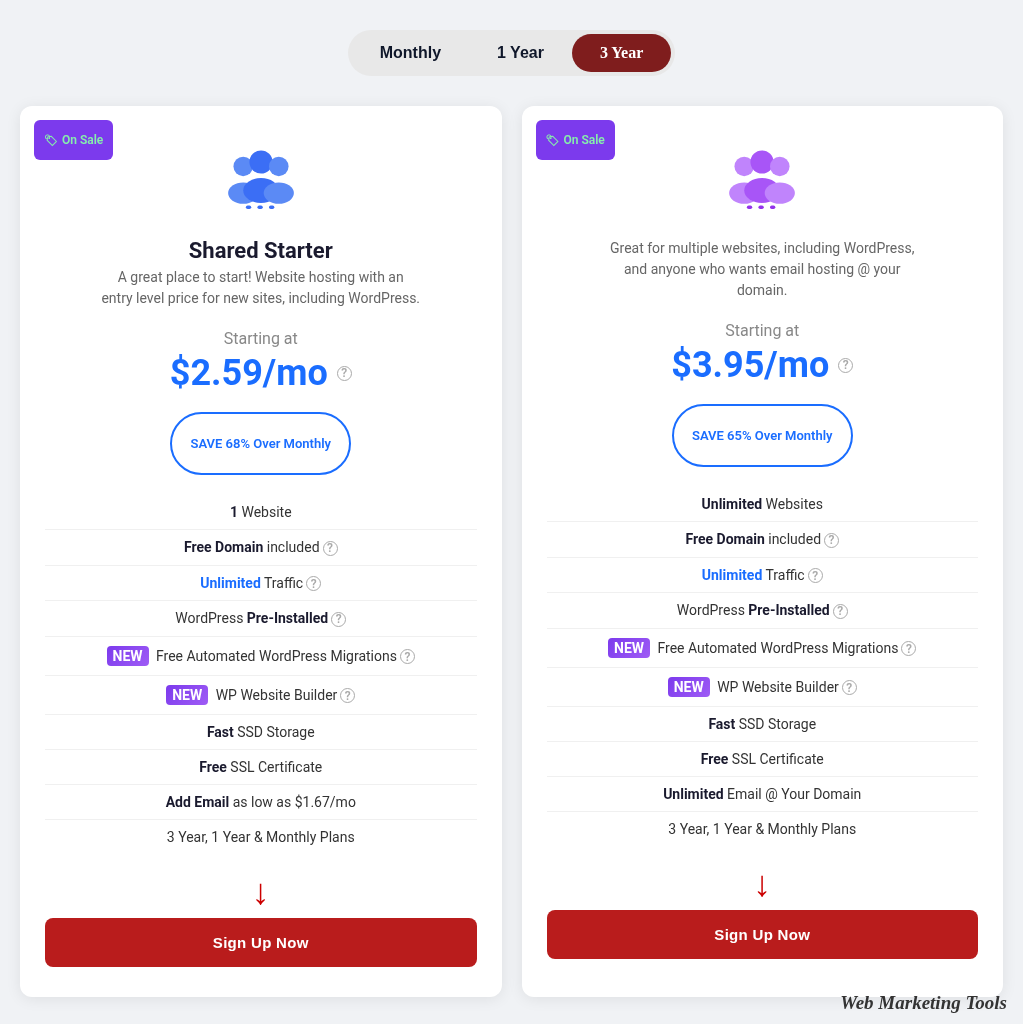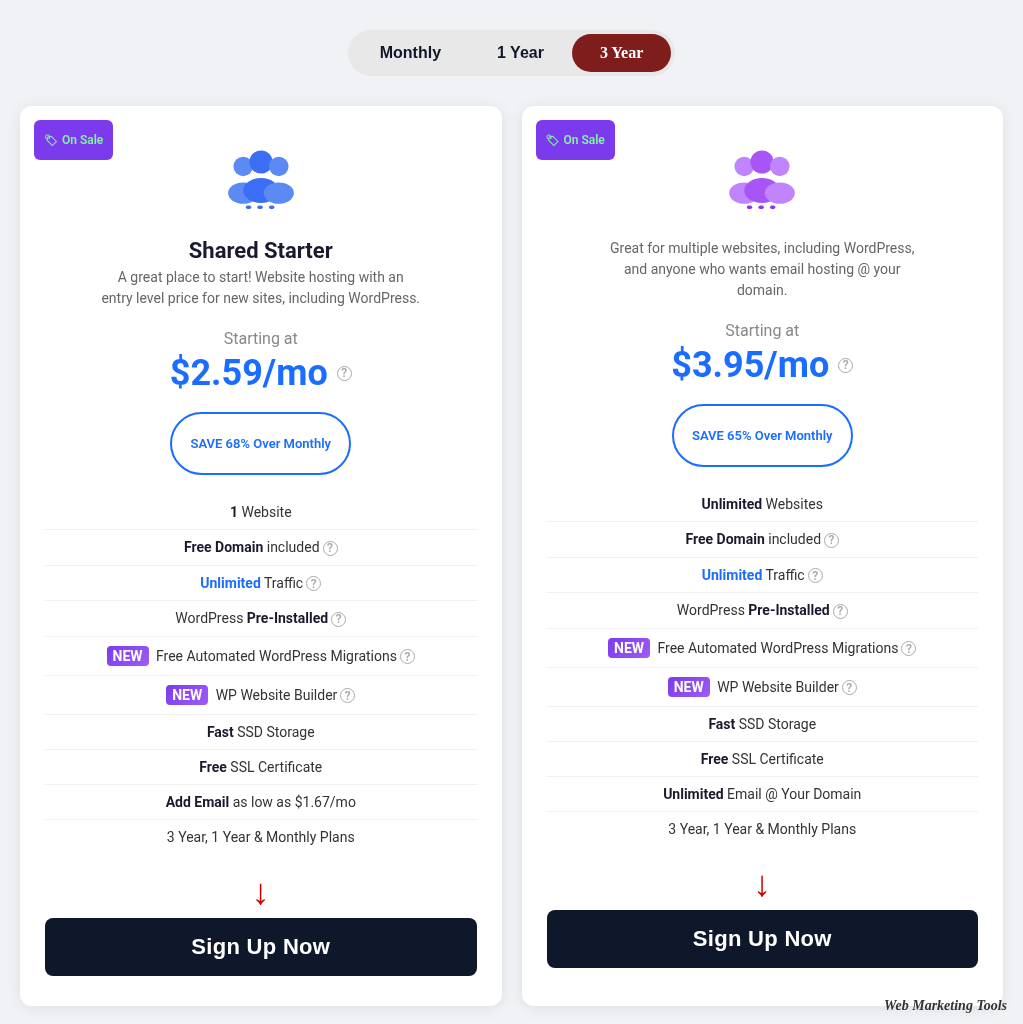--- a/index.html
+++ b/index.html
@@ -191,40 +191,40 @@
     }
 
     .arrow-indicator {
       font-size: 30px;
       color: #e00;
       margin-bottom: 8px;
       line-height: 1;
     }
 
     .signup-btn {
-      background: #0f172a;
+      background: #b91c1c;
       color: white;
       border: none;
       border-radius: 8px;
       padding: 16px 0;
       width: 100%;
-      font-size: 22px;
+      font-size: 15px;
       font-weight: 700;
       cursor: pointer;
       letter-spacing: 0.3px;
       transition: background 0.2s;
     }
 
     .watermark {
       position: fixed;
       bottom: 10px;
       right: 16px;
       font-family: Georgia, serif;
       font-style: italic;
-      font-size: 14px;
+      font-size: 19px;
       color: #333;
       font-weight: 700;
     }
   </style>
 </head>
 <body>
 
 <div class="billing-toggle">
   <button class="billing-tab">Monthly</button>
   <button class="billing-tab">1 Year</button>

